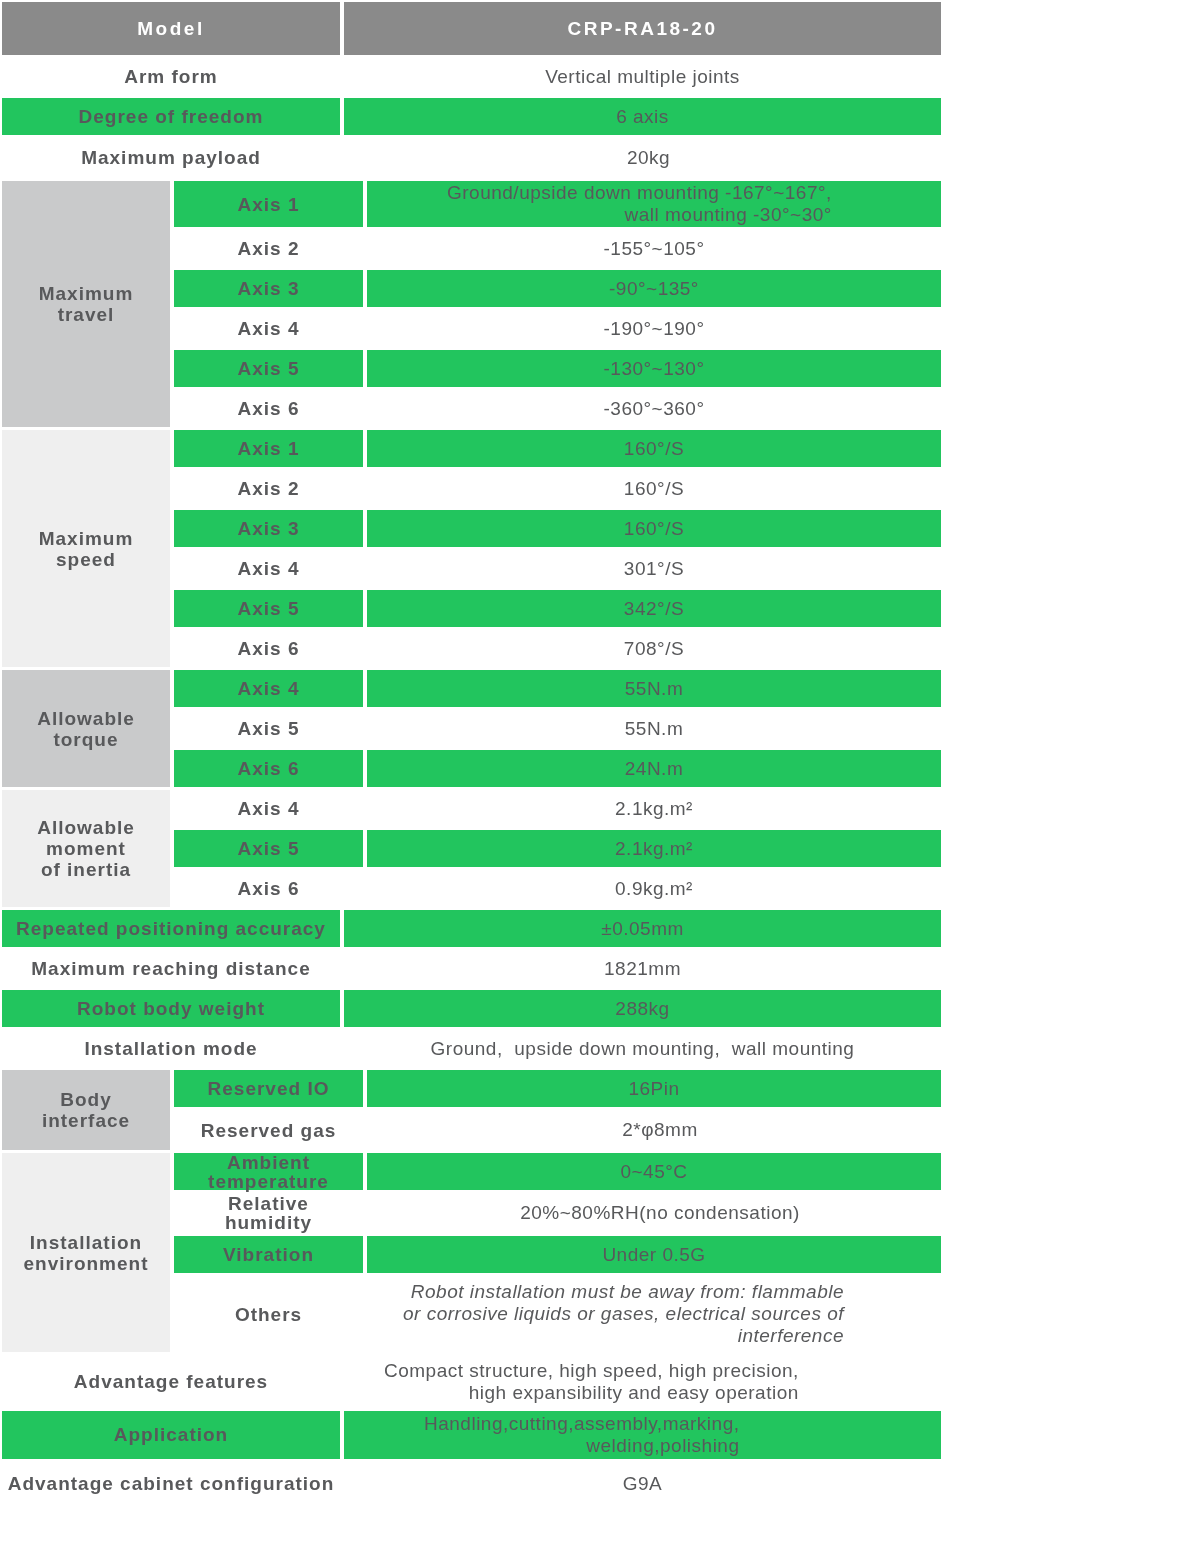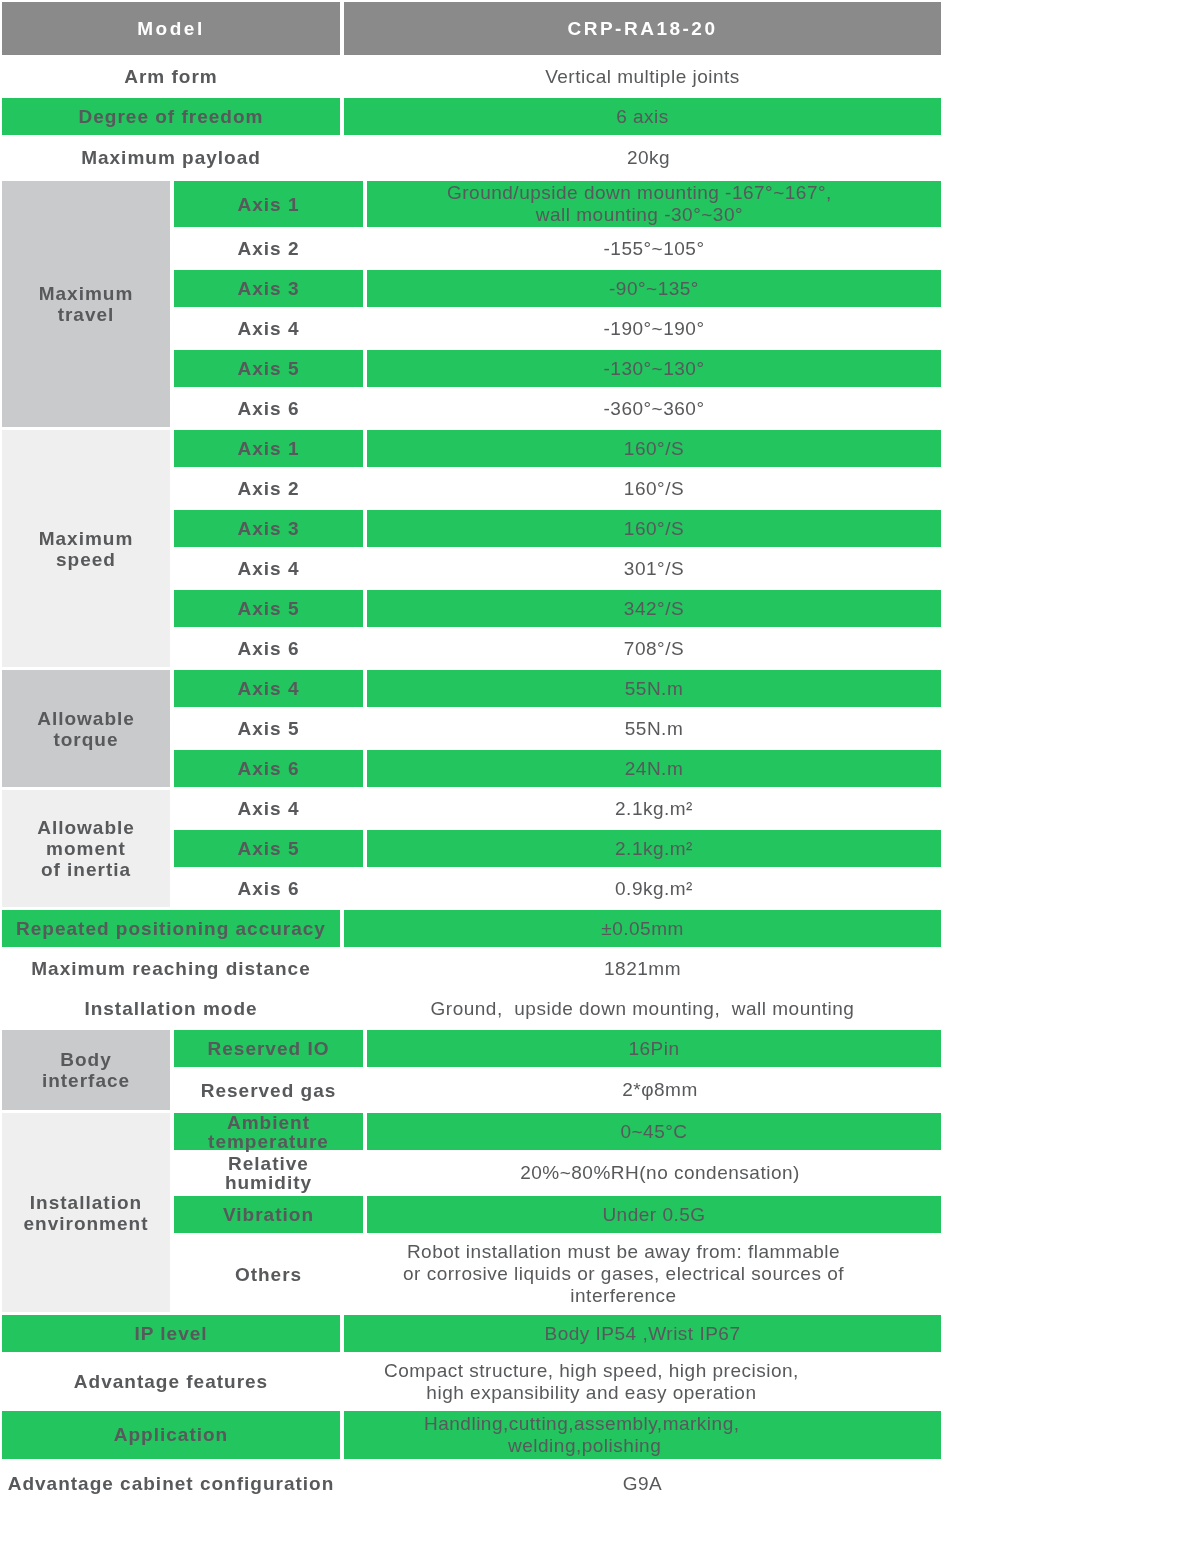--- a/index.html
+++ b/index.html
@@ -25,24 +25,24 @@
   .grp { width: 168px; font-weight: bold; letter-spacing: 1px; white-space: pre-line; line-height: 21px; }
   .sub { width: 189px; font-weight: bold; letter-spacing: 1px; white-space: pre-line; line-height: 19px; }
   .val { flex: 1; }
 
   .hdr { background: #8a8a8a; color: #ffffff; font-weight: bold; letter-spacing: 2.5px; }
   .bg { background: #22c55e; }
   .gdark { background: #c9cacb; }
   .glight { background: #efefef; }
 
   .pre { white-space: pre-line; }
-  .left { justify-content: flex-start; text-align: center; }
+  .left { justify-content: flex-start; text-align: right; }
   .pl80 { padding-left: 80px; }
   .pl40 { padding-left: 40px; }
-  .pl36 { padding-left: 36px; }
+  .pl36 { padding-left: 36px; font-style: italic; }
 
   .h45 { height: 53px; } .h44 { height: 44px; } .h46 { height: 46px; }
   .h37 { height: 37px; } .h40 { height: 40px; gap: 16px; } .h48 { height: 48px; border-radius: 23px; }
   .h53 { height: 53px; } .h76 { height: 76px; }
 </style>
 </head>
 <body>
 
 <div class="spec-table">
 
@@ -168,20 +168,24 @@
 
   <div class="row h37">
     <div class="cell lbl bg">Repeated positioning accuracy</div>
     <div class="cell val bg">±0.05mm</div>
   </div>
   <div class="row h37">
     <div class="cell lbl">Maximum reaching distance</div>
     <div class="cell val">1821mm</div>
   </div>
   <div class="row h37">
+    <div class="cell lbl bg">Robot body weight</div>
+    <div class="cell val bg">288kg</div>
+  </div>
+  <div class="row h37">
     <div class="cell lbl">Installation mode</div>
     <div class="cell val">Ground, &nbsp;upside down mounting, &nbsp;wall mounting</div>
   </div>
 
   <div class="section">
     <div class="cell grp gdark">Body
 interface</div>
     <div class="secrows">
       <div class="srow h37">
         <div class="cell sub bg">Reserved IO</div>
@@ -214,24 +218,20 @@
       </div>
       <div class="srow h76">
         <div class="cell sub">Others</div>
         <div class="cell val pre left pl36">Robot installation must be away from: flammable
 or corrosive liquids or gases, electrical sources of
 interference</div>
       </div>
     </div>
   </div>
 
-  <div class="row h37">
-    <div class="cell lbl bg">IP level</div>
-    <div class="cell val bg">Body IP54 ,Wrist IP67</div>
-  </div>
   <div class="row h53">
     <div class="cell lbl">Advantage features</div>
     <div class="cell val pre left pl40">Compact structure, high speed, high precision,
 high expansibility and easy operation</div>
   </div>
   <div class="row h48">
     <div class="cell lbl bg">Application</div>
     <div class="cell val bg pre left pl80">Handling,cutting,assembly,marking,
 &nbsp;welding,polishing</div>
   </div>

